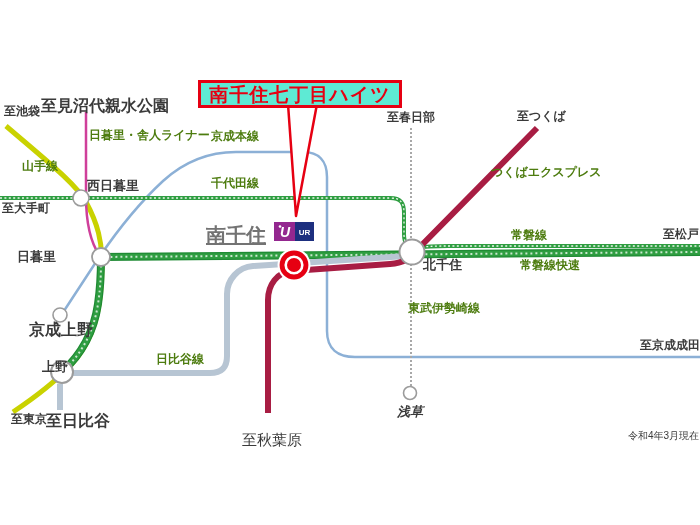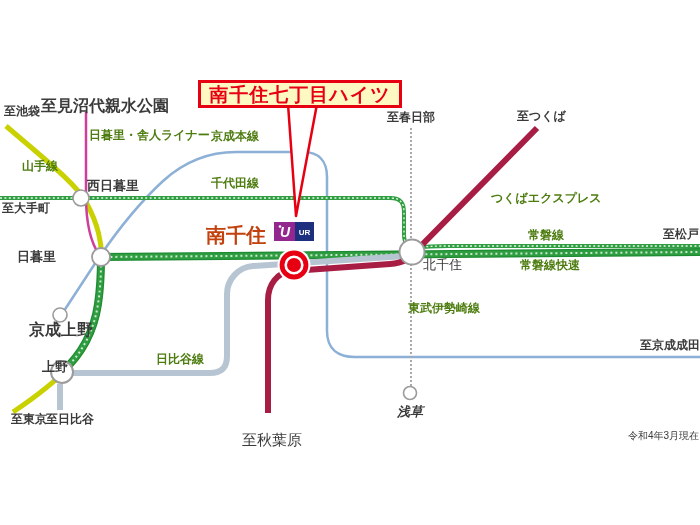--- a/index.html
+++ b/index.html
@@ -4,24 +4,24 @@
 <style>
   html,body{margin:0;padding:0;background:#fff;}
   #stage{
     position:relative;width:700px;height:525px;background:#ffffff;overflow:hidden;
     font-family:"Liberation Sans","DejaVu Sans",sans-serif;
   }
   #stage svg{position:absolute;left:0;top:0;}
   .lbl{position:absolute;white-space:nowrap;line-height:1.05;letter-spacing:0px;}
   .lbl.black{color:#3a3a3a;}
   .lbl.blue{color:#4d7c0f;}
-  .lbl.red{color:#c2410c;}
+  .lbl.red{color:#737373;text-decoration:underline;}
   .callout{
     position:absolute;left:198px;top:80px;width:198px;height:22px;
-    border:3px solid #e60012;background:#fef9c3;color:#e60012;
+    border:3px solid #e60012;background:#5eead4;color:#e60012;
     font-size:19px;font-weight:bold;text-align:center;line-height:23px;
     letter-spacing:1px;
   }
 </style>
 </head>
 <body>
 
 <div id="stage">
   <svg width="700" height="525" viewBox="0 0 700 525">
 
@@ -76,28 +76,28 @@
       <div class="lbl blue" style="left: 89px; top: 129px; font-size: 12px; font-weight: bold;">日暮里・舎人ライナー</div>
       <div class="lbl blue" style="left: 211px; top: 130px; font-size: 12px; font-weight: bold;">京成本線</div>
       <div class="lbl blue" style="left: 211px; top: 177px; font-size: 12px; font-weight: bold;">千代田線</div>
       <div class="lbl black" style="left: 2px; top: 202px; font-size: 12px; font-weight: bold;">至大手町</div>
       <div class="lbl black" style="left: 87px; top: 179px; font-size: 13px; font-weight: bold;">西日暮里</div>
       <div class="lbl black" style="left: 17px; top: 250px; font-size: 13px; font-weight: bold;">日暮里</div>
       <div class="lbl black" style="left: 29px; top: 322px; font-size: 16px; font-weight: bold;">京成上野</div>
       <div class="lbl black" style="left: 42px; top: 360px; font-size: 13px; font-weight: bold;">上野</div>
       <div class="lbl blue" style="left: 156px; top: 353px; font-size: 12px; font-weight: bold;">日比谷線</div>
       <div class="lbl black" style="left: 11px; top: 413px; font-size: 12px; font-weight: bold;">至東京</div>
-      <div class="lbl black" style="left: 46px; top: 413px; font-size: 12px; font-weight: bold;">至日比谷</div>
+      <div class="lbl black" style="left: 46px; top: 413px; font-size: 16px; font-weight: bold;">至日比谷</div>
       <div class="lbl black" style="left: 242px; top: 432px; font-size: 15px; font-weight: normal;">至秋葉原</div>
       <div class="lbl black" style="left: 397px; top: 405px; font-size: 13px; font-weight: bold; font-style: italic;">浅草</div>
       <div class="lbl black" style="left: 387px; top: 111px; font-size: 12px; font-weight: bold;">至春日部</div>
       <div class="lbl black" style="left: 517px; top: 110px; font-size: 12px; font-weight: bold;">至つくば</div>
-      <div class="lbl blue" style="left: 491px; top: 192px; font-size: 12px; font-weight: bold;">つくばエクスプレス</div>
-      <div class="lbl blue" style="left: 528px; top: 229px; font-size: 12px; font-weight: bold;">常磐線</div>
+      <div class="lbl blue" style="left: 491px; top: 166px; font-size: 12px; font-weight: bold;">つくばエクスプレス</div>
+      <div class="lbl blue" style="left: 511px; top: 229px; font-size: 12px; font-weight: bold;">常磐線</div>
       <div class="lbl black" style="left: 663px; top: 228px; font-size: 12px; font-weight: bold;">至松戸</div>
       <div class="lbl blue" style="left: 520px; top: 259px; font-size: 12px; font-weight: bold;">常磐線快速</div>
-      <div class="lbl black" style="left: 423px; top: 258px; font-size: 13px; font-weight: normal;">北千住</div>
+      <div class="lbl black" style="left: 423px; top: 258px; font-size: 13px; font-weight: bold;">北千住</div>
       <div class="lbl blue" style="left: 408px; top: 302px; font-size: 12px; font-weight: bold;">東武伊勢崎線</div>
       <div class="lbl black" style="left: 640px; top: 339px; font-size: 12px; font-weight: bold;">至京成成田</div>
       <div class="lbl red" style="left: 206px; top: 225px; font-size: 20px; font-weight: bold;">南千住</div>
       <div class="lbl black" style="left: 628px; top: 431px; font-size: 10px; font-weight: normal;">令和4年3月現在</div>
     </div>
 </div>
 
 </body></html>

